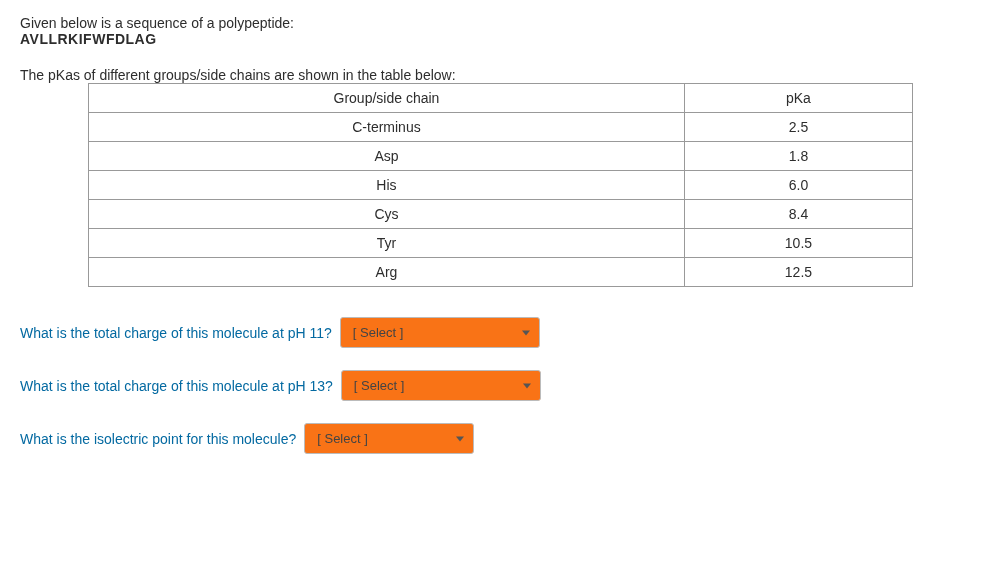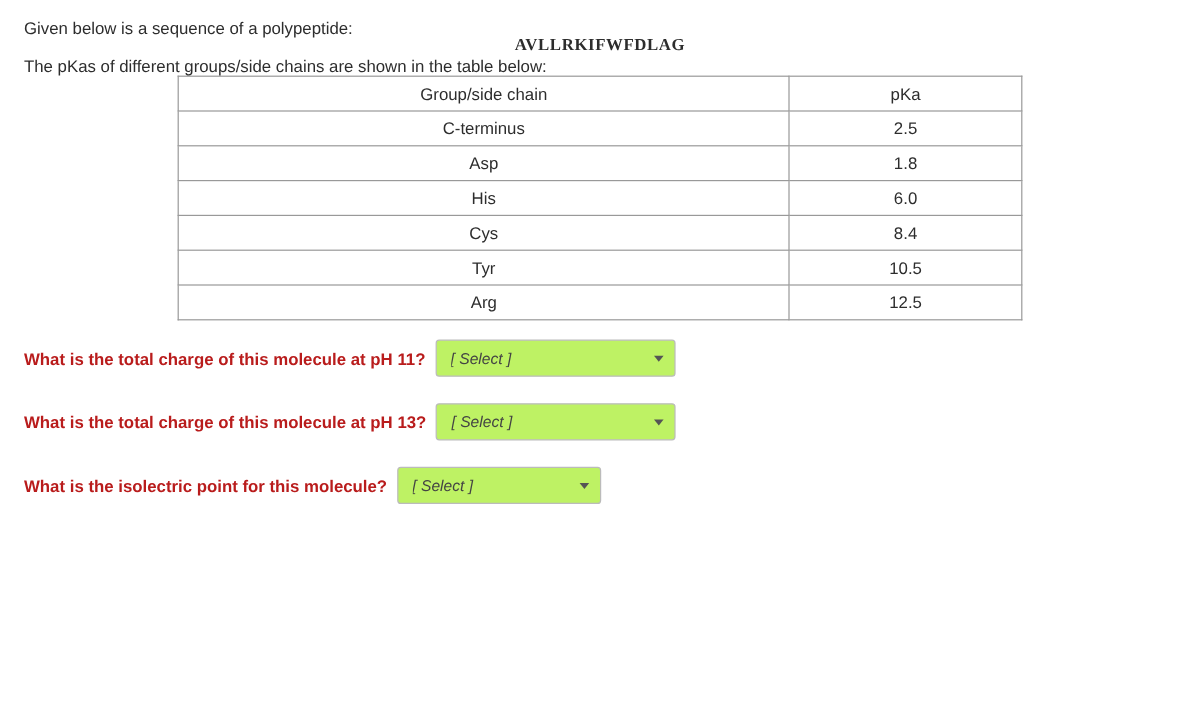--- a/index.html
+++ b/index.html
@@ -13,68 +13,65 @@
       color: #333;
       background: #fff;
       padding: 15px 20px;
       width: 1000px;
     }
     .intro-text {
       font-size: 14px;
       color: #2d2d2d;
     }
     .sequence {
-      text-align: center;
       font-weight: bold;
       font-size: 14px;
+      margin-bottom: 20px;
       color: #2d2d2d;
       letter-spacing: 0.5px;
-      font-family: Liberation Serif, serif;
     }
     .sub-text {
       font-size: 14px;
       color: #2d2d2d;
     }
     .pka-table {
       border-collapse: collapse;
-      margin: 0 auto 16px auto;
-      width: 704px;
+      margin: 0 auto 30px auto;
+      width: 825px;
     }
     .pka-table td, .pka-table th {
       border: 1px solid #999;
       padding: 6px 10px;
       text-align: center;
       font-size: 14px;
       font-weight: normal;
       color: #2d2d2d;
     }
     .question-row {
       display: flex;
       align-items: center;
       margin-bottom: 22px;
       gap: 8px;
     }
     .question-text {
       font-size: 14px;
-      color: #b91c1c;
-      font-weight: bold;
+      color: #0369a1;
     }
     .select-box {
       appearance: none;
       -webkit-appearance: none;
       border: 1px solid #bbb;
-      background: #bef264;
+      background: #f97316;
       padding: 7px 30px 7px 12px;
       font-size: 13px;
       color: #444;
       border-radius: 3px;
       min-width: 200px;
       background-image: none;
       position: relative;
-      font-style: italic;
     }
     .select-wrap {
       position: relative;
       display: inline-block;
     }
     .select-wrap::after {
       content: '';
       position: absolute;
       right: 10px;
       top: 50%;

